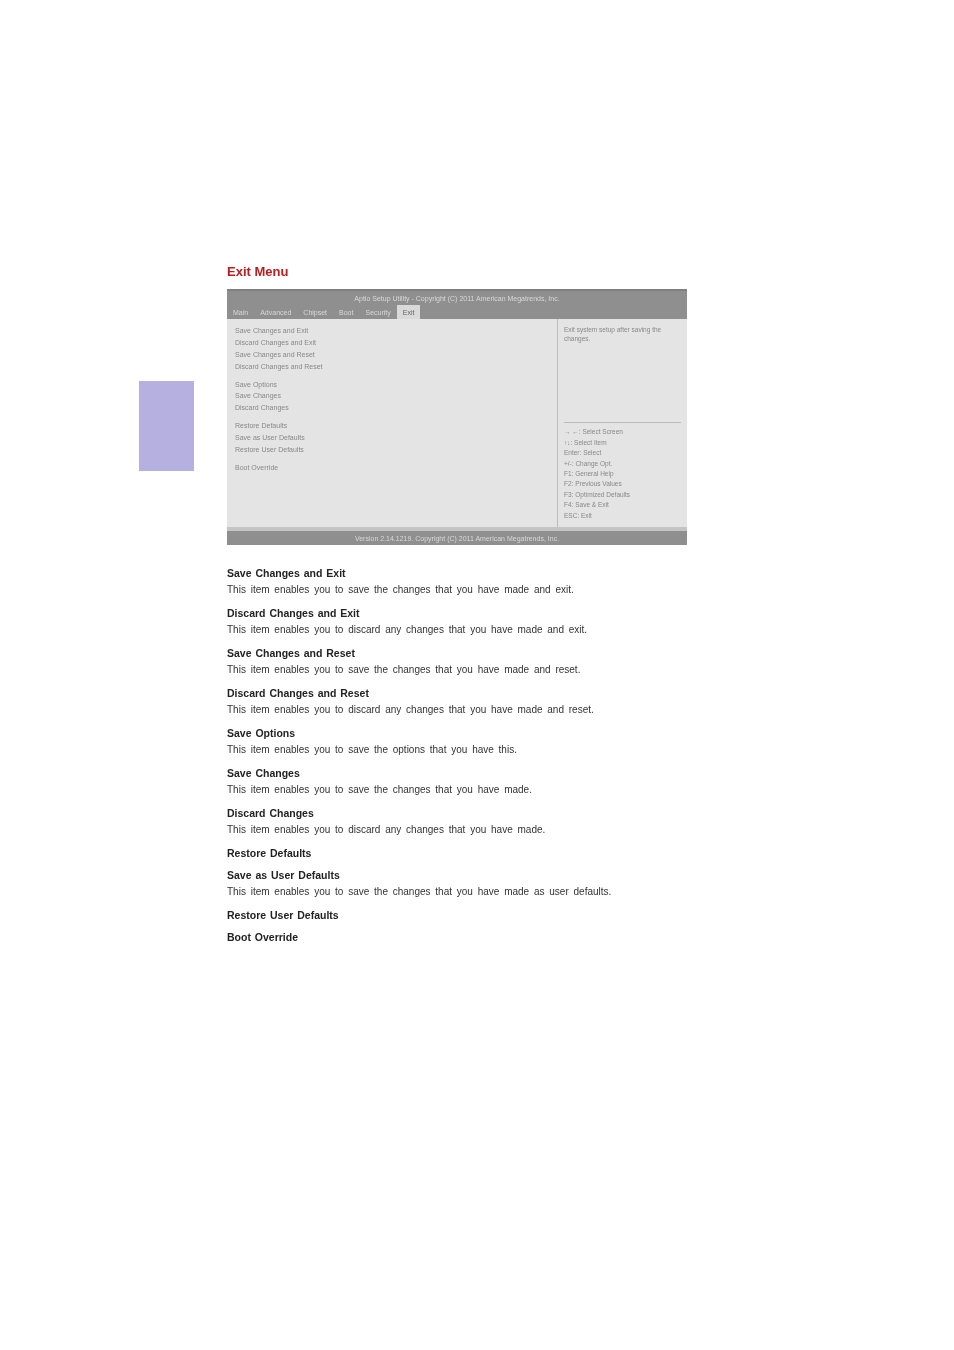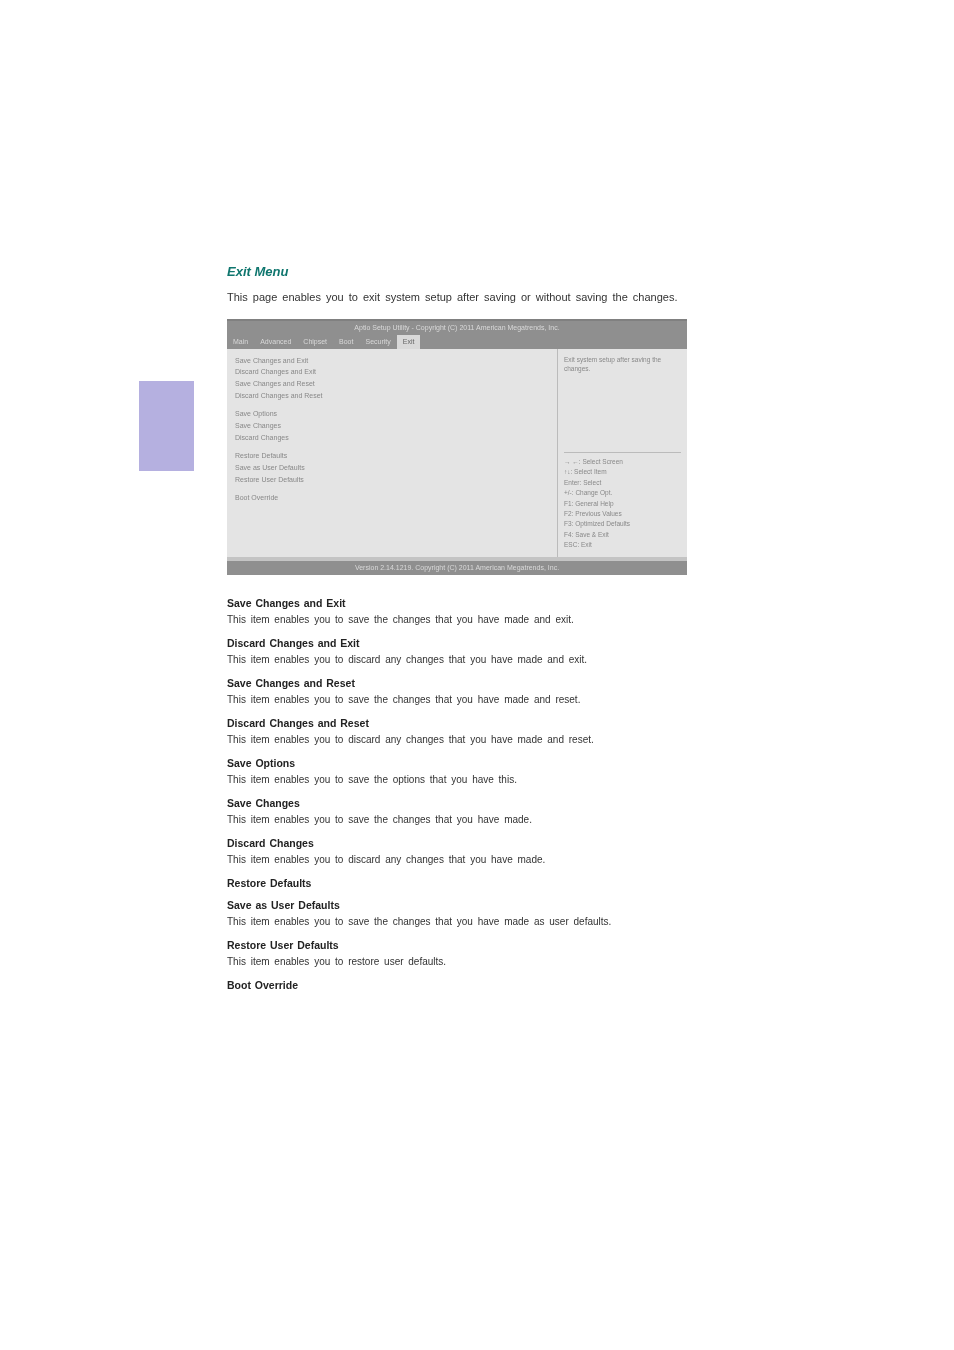--- a/index.html
+++ b/index.html
@@ -19,24 +19,23 @@
     height: 90px;
     background: #b5b0e0;
   }
   .content {
     position: absolute;
     left: 227px;
     top: 264px;
     width: 460px;
   }
   .title {
-    font-style: italic;
     font-weight: bold;
     font-size: 13px;
-    color: #0f766e;
+    color: #b91c1c;
     margin-bottom: 10px;
   }
   .intro {
     font-size: 11px;
     line-height: 1.6;
     color: #333;
     word-spacing: 2px;
     margin-bottom: 12px;
   }
   .bios-box {
@@ -132,21 +131,20 @@
   }
 </style>
 </head>
 <body>
 
 <div class="side-tab"></div>
 
 <div class="content">
 
   <div class="title">Exit Menu</div>
-  <div class="intro">This page enables you to exit system setup after saving or without saving the changes.</div>
 
   <div class="bios-box">
     <div class="bios-header">Aptio Setup Utility - Copyright (C) 2011 American Megatrends, Inc.</div>
     <div class="bios-tabs">
       <div class="bios-tab">Main</div>
       <div class="bios-tab">Advanced</div>
       <div class="bios-tab">Chipset</div>
       <div class="bios-tab">Boot</div>
       <div class="bios-tab">Security</div>
       <div class="bios-tab active">Exit</div>
@@ -220,20 +218,19 @@
     </div>
     <div class="def-block">
       <div class="def-title">Restore Defaults</div>
     </div>
     <div class="def-block">
       <div class="def-title">Save as User Defaults</div>
       <div class="def-body">This item enables you to save the changes that you have made as user defaults.</div>
     </div>
     <div class="def-block">
       <div class="def-title">Restore User Defaults</div>
-      <div class="def-body">This item enables you to restore user defaults.</div>
     </div>
     <div class="def-block">
       <div class="def-title">Boot Override</div>
     </div>
   </div>
 
 </div>
 
 </body></html>

